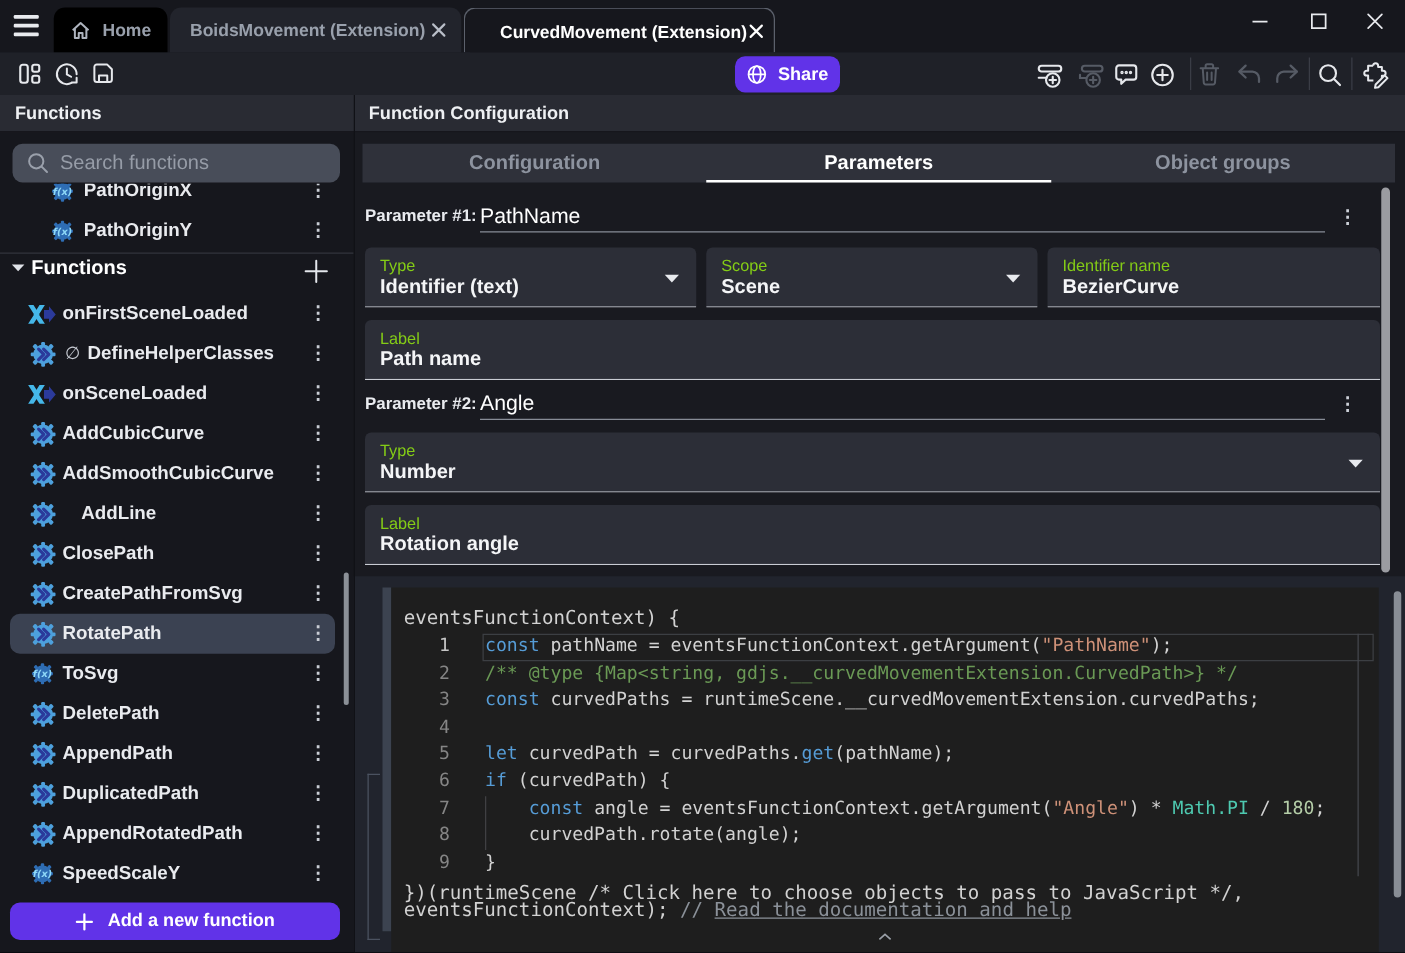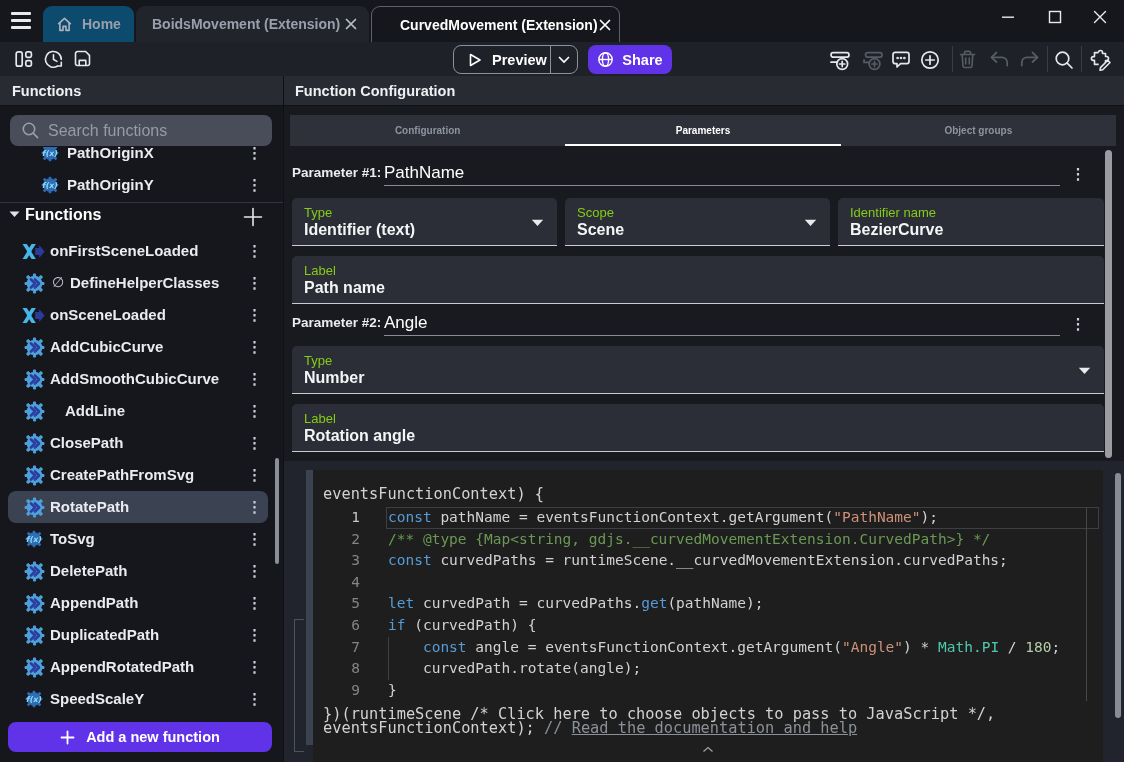--- a/index.html
+++ b/index.html
@@ -10,21 +10,21 @@
     font-family:"Liberation Sans", sans-serif;
     -webkit-font-smoothing:antialiased;
   }
   .abs { position:absolute; }
 
   
   .titlebar { left:0; top:0; width:1124px; height:42px; background:#16171d; }
   .hamburger { left:11px; top:12px; width:20px; height:17px; cursor:pointer; }
   .hamburger span { position:absolute; left:0; width:20px; height:2.6px; background:#e8eaee; border-radius:1px; }
   .tab { top:6px; height:36px; border-radius:9px 9px 0 0; display:flex; align-items:center; font-size:14px; font-weight:700; color:#99a0ac; white-space:nowrap; }
-  .tab-home { left:43px; width:91px; background:#0c4a6e; padding-left:13px; }
+  .tab-home { left:43px; width:91px; background:#000000; padding-left:13px; }
   .tab-2 { left:136px; width:233px; background:#22242c; padding-left:16px; }
   .tab-3 { left:371px; width:249px; background:#16171d; border:1px solid #5c616c; border-bottom:none; padding-left:28px; color:#ffffff; }
   .tab .close { margin-left:auto; margin-right:11px; width:14px; height:14px; position:relative; cursor:pointer; }
   .tab .close svg { display:block; }
   .win-btn { top:9px; width:16px; height:16px; cursor:pointer; }
 
   
   .toolbar { left:0; top:42px; width:1124px; height:34px; background:#1f2128; }
   .tbtn { top:7px; width:22px; height:22px; cursor:pointer; }
   .tbtn svg { display:block; }
@@ -59,21 +59,21 @@
   .group-caret { position:absolute; left:9px; top:9px; }
   .group-label { position:absolute; left:25px; top:4px; font-size:16px; font-weight:700; color:#ffffff; }
   .group-plus { position:absolute; left:241px; top:3px; width:24px; height:24px; cursor:pointer; }
   .side-scroll { position:absolute; left:275px; top:352px; width:4px; height:106px; border-radius:2px; background:#8b9097; }
   .add-fn-btn { position:absolute; left:8px; top:616px; width:264px; height:30px; background:#6133e8; border-radius:8px; display:flex; align-items:center; justify-content:center; gap:11px; cursor:pointer; }
   .add-fn-label { font-size:14.5px; font-weight:700; color:#fff; }
 
   
   .main { left:284px; top:106px; width:840px; height:656px; background:#191a20; }
   .cfg-tabs { position:absolute; left:6px; top:9px; width:826px; height:31px; background:#2f313a; display:flex; }
-  .cfg-tab { width:275.33px; height:31px; display:flex; align-items:center; justify-content:center; font-size:10px; font-weight:700; color:#8d939f; position:relative; cursor:pointer; }
+  .cfg-tab { width:275.33px; height:31px; display:flex; align-items:center; justify-content:center; font-size:16px; font-weight:700; color:#8d939f; position:relative; cursor:pointer; }
   .cfg-tab.active { color:#ffffff; }
   .cfg-tab.active::after { content:""; position:absolute; left:0; bottom:0; width:100%; height:2px; background:#ffffff; }
 
   .param-line { position:absolute; left:8px; height:22px; }
   .param-index { position:absolute; left:0; top:2px; font-size:13.5px; font-weight:700; color:#e9ebef; }
   .param-name { position:absolute; left:92px; top:0; font-size:17px; font-weight:500; color:#ffffff; }
   .param-underline { position:absolute; left:92px; top:22px; width:676px; height:1px; background:#878c96; }
   .param-dots { position:absolute; left:778px; top:0; width:16px; height:22px; color:#cdd1d8; font-size:15px; font-weight:700; text-align:center; line-height:22px; cursor:pointer; }
 
   .field { position:absolute; height:48px; background:#2c2e37; border-radius:5px 5px 0 0; border-bottom:1px solid #c9ccd3; cursor:text; }
@@ -180,33 +180,20 @@
           <path d="M18.3 13.2 V17 H14.5" stroke-linejoin="round"></path>
         </svg>
     </div>
     <div class="abs tbtn" style="left:73px">
       <svg width="19" height="19" viewBox="0 0 19 19" fill="none" stroke="#e6e8ec" stroke-width="1.6" stroke-linejoin="round">
           <path d="M2.5 4.5 A2 2 0 0 1 4.5 2.5 H12.6 L16.5 6.4 V14.5 A2 2 0 0 1 14.5 16.5 H4.5 A2 2 0 0 1 2.5 14.5 Z"></path>
           <path d="M6.2 16 V11.4 H12.8 V16"></path>
         </svg>
     </div>
 
-    <div class="abs preview-btn">
-      <div class="preview-main">
-        <svg width="16" height="16" viewBox="0 0 16 16" fill="none" stroke="#ffffff" stroke-width="1.6" stroke-linejoin="round">
-            <path d="M3.5 2.5 L13 8 L3.5 13.5 Z"></path>
-          </svg>
-        <span class="preview-label">Preview</span>
-      </div>
-      <div class="preview-caret">
-        <svg width="12" height="8" viewBox="0 0 12 8" fill="none" stroke="#ffffff" stroke-width="1.7" stroke-linecap="round">
-            <path d="M1.5 1.5 L6 6 L10.5 1.5"></path>
-          </svg>
-      </div>
-    </div>
 
     <div class="abs share-btn">
       <svg width="17" height="17" viewBox="0 0 17 17" fill="none" stroke="#ffffff" stroke-width="1.4">
           <circle cx="8.5" cy="8.5" r="6.7"></circle>
           <ellipse cx="8.5" cy="8.5" rx="3.1" ry="6.7"></ellipse>
           <path d="M2 8.5 H15"></path>
         </svg>
       <span class="share-label">Share</span>
     </div>
 

